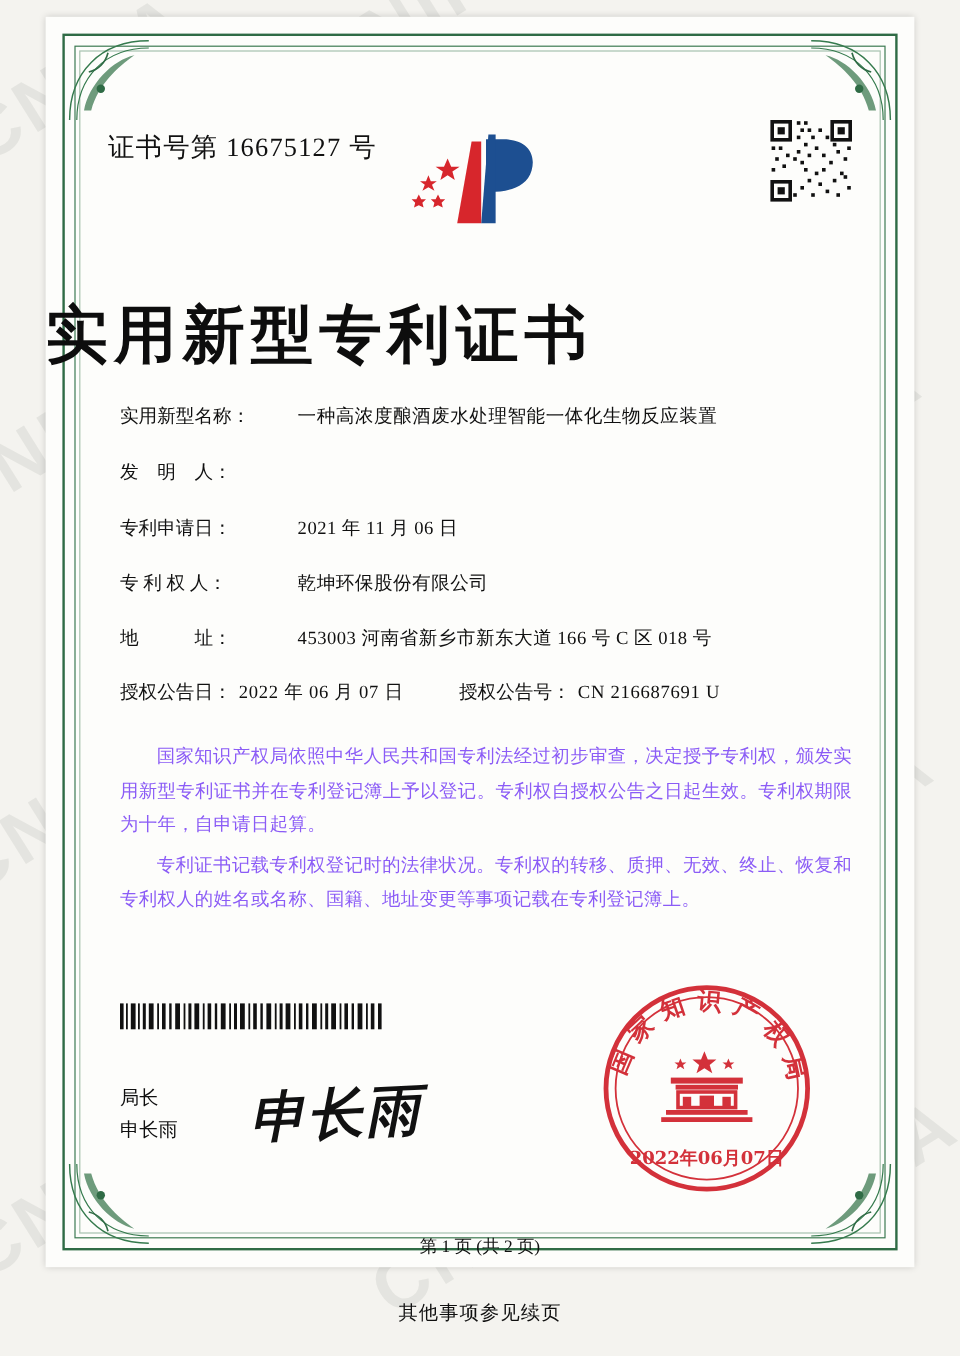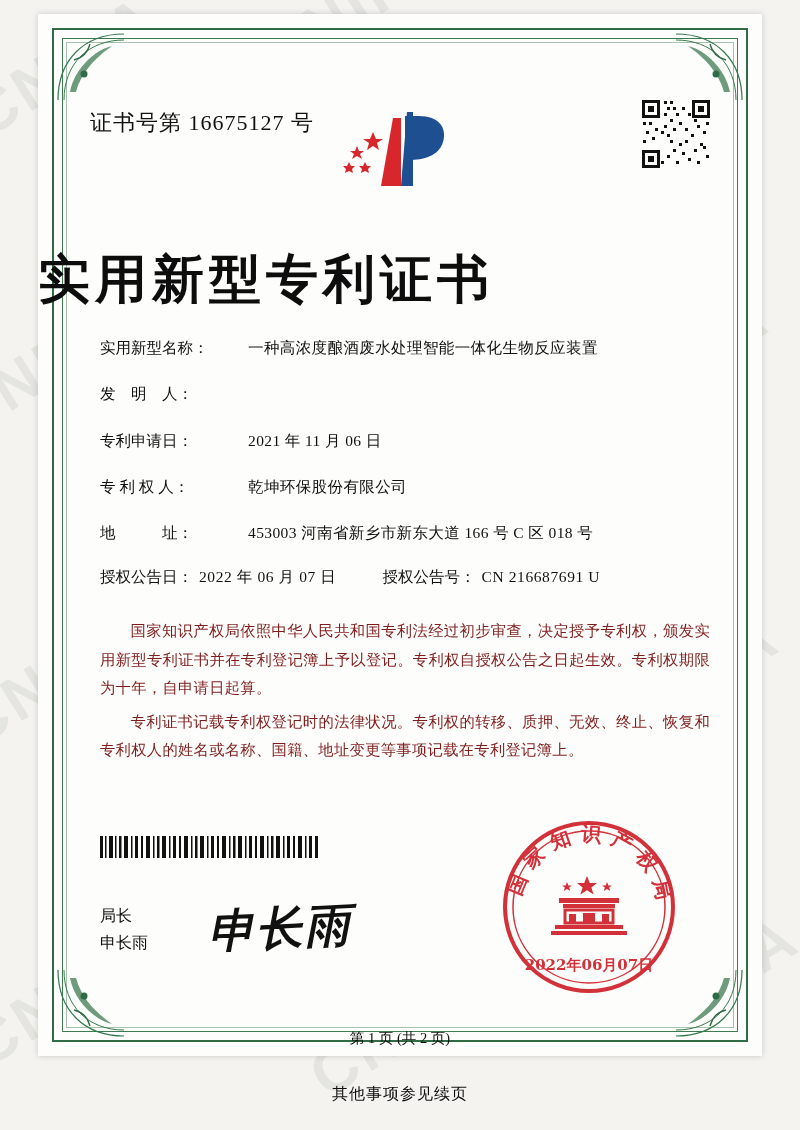--- a/index.html
+++ b/index.html
@@ -143,21 +143,21 @@
   .row2 .seg-label { white-space: nowrap; }
   .row2 .seg-value { margin-left: 6px; letter-spacing: 0.6px; }
   .row2 .gap { width: 46px; }
 
   .para {
     margin-top: 6px;
     font-size: 15.3px;
     line-height: 1.85;
     text-align: justify;
     text-indent: 2em;
-    color: #7f1d1d;
+    color: #8b5cf6;
     letter-spacing: 0.3px;
   }
   .barcode {
     position: absolute;
     left: 62px;
     bottom: 198px;
     height: 22px;
     width: 220px;
   }
   .sign-block {

